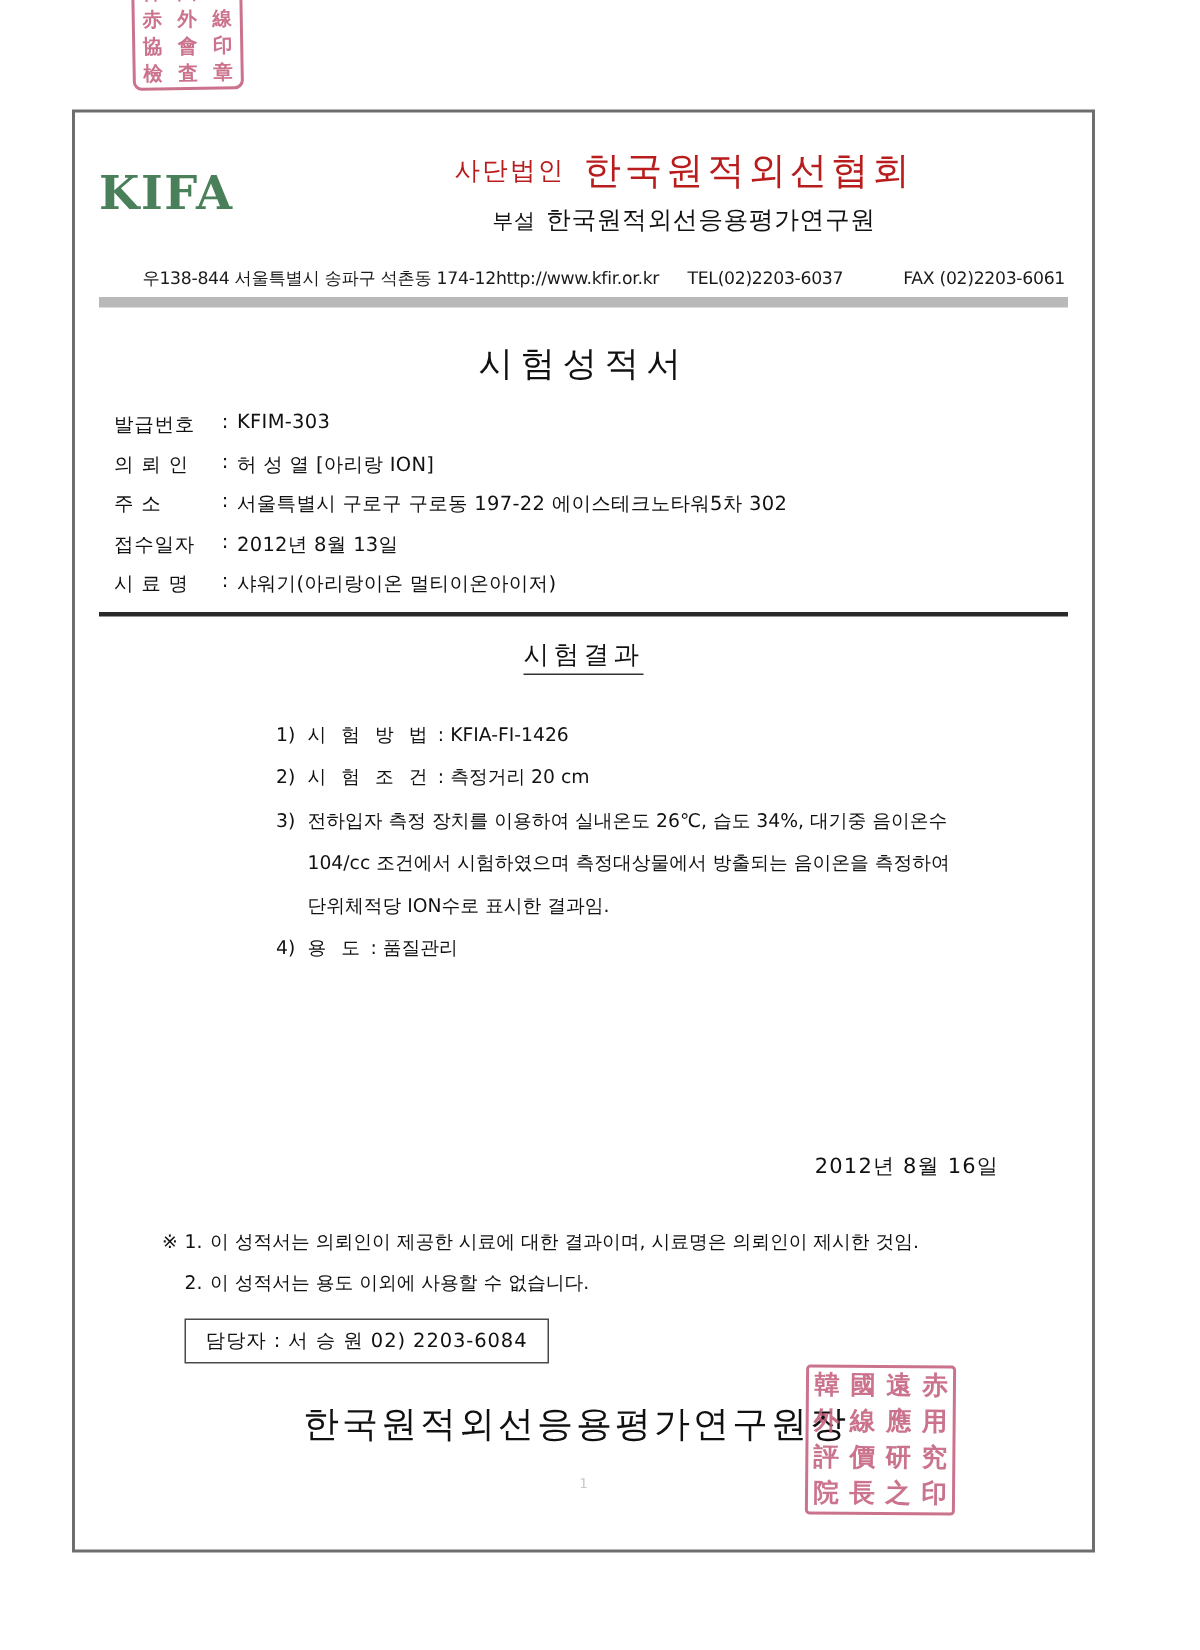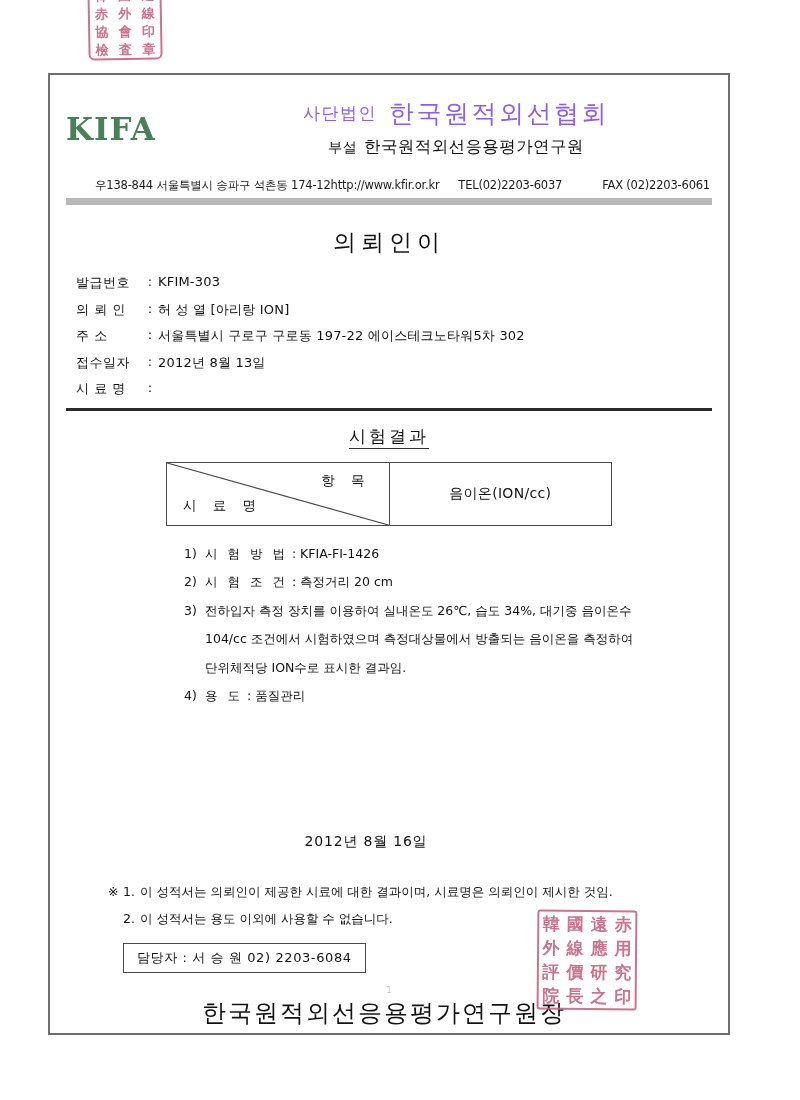--- a/index.html
+++ b/index.html
@@ -95,21 +95,21 @@
   }
   .org-block {
     flex: 1;
     text-align: center;
     padding-right: 26px;
   }
   .org-line1 {
     font-size: 25px;
     letter-spacing: 2.5px;
     white-space: nowrap;
-    color: #8b5cf6;
+    color: #b91c1c;
   }
   .org-line1 .prefix {
     font-size: 17px;
     letter-spacing: 1.5px;
     vertical-align: 3px;
     margin-right: 12px;
   }
   .org-line2 {
     font-size: 16.5px;
     letter-spacing: 0.4px;
@@ -255,21 +255,21 @@
     margin-bottom: 9px;
     line-height: 1.55;
   }
   .note-num { width: 21px; flex: none; }
   .note-body { flex: 1; }
   .note-label { letter-spacing: 3px; }
   .note-cont { padding-left: 21px; margin-bottom: 9px; line-height: 1.55; }
 
   
   .issue-date {
-    text-align: center;
+    text-align: right;
     font-size: 14px;
     margin-top: 128px;
     padding-right: 46px;
     letter-spacing: 0.8px;
     color: #111;
   }
   .disclaimer {
     margin-top: 32px;
     padding-left: 42px;
     font-size: 12.5px;
@@ -343,21 +343,21 @@
 
     <div class="contact-row">
       <span class="contact-addr">우138-844  서울특별시 송파구 석촌동 174-12</span>
       <span class="contact-url">http://www.kfir.or.kr</span>
       <span class="contact-tel">TEL(02)2203-6037</span>
       <span class="contact-fax">FAX (02)2203-6061</span>
     </div>
 
     <div class="rule-gray"></div>
 
-    <div class="doc-title">의뢰인이</div>
+    <div class="doc-title">시험성적서</div>
 
     <div class="info-block">
       <div class="info-row">
         <span class="info-label">발급번호</span>
         <span class="info-colon">:</span>
         <span class="info-value">KFIM-303</span>
       </div>
       <div class="info-row">
         <span class="info-label">의 뢰 인</span>
         <span class="info-colon">:</span>
@@ -369,41 +369,32 @@
         <span class="info-value">서울특별시 구로구 구로동 197-22 에이스테크노타워5차 302</span>
       </div>
       <div class="info-row">
         <span class="info-label">접수일자</span>
         <span class="info-colon">:</span>
         <span class="info-value">2012년 8월 13일</span>
       </div>
       <div class="info-row">
         <span class="info-label">시 료 명</span>
         <span class="info-colon">:</span>
+        <span class="info-value">샤워기(아리랑이온 멀티이온아이저)</span>
       </div>
     </div>
 
     <div class="rule-black"></div>
 
     <div class="result-title">
       <span>시험결과</span>
     </div>
 
     <table class="result-table">
       <tbody>
-          <tr>
-        <td class="head-sample">
-          <svg class="diag" viewBox="0 0 252 62" preserveAspectRatio="none">
-            <line x1="0" y1="0" x2="252" y2="62"></line>
-          </svg>
-          <span class="hdr-item">항  목</span>
-          <span class="hdr-name">시 료 명</span>
-        </td>
-        <td class="head-measure">음이온(ION/cc)</td>
-      </tr>
     </tbody>
       </table>
 
     <div class="notes">
       <div class="note">
         <span class="note-num">1)</span>
         <span class="note-body"><span class="note-label">시 험 방 법</span> <span>:</span> <span>KFIA-FI-1426</span></span>
       </div>
       <div class="note">
         <span class="note-num">2)</span>

